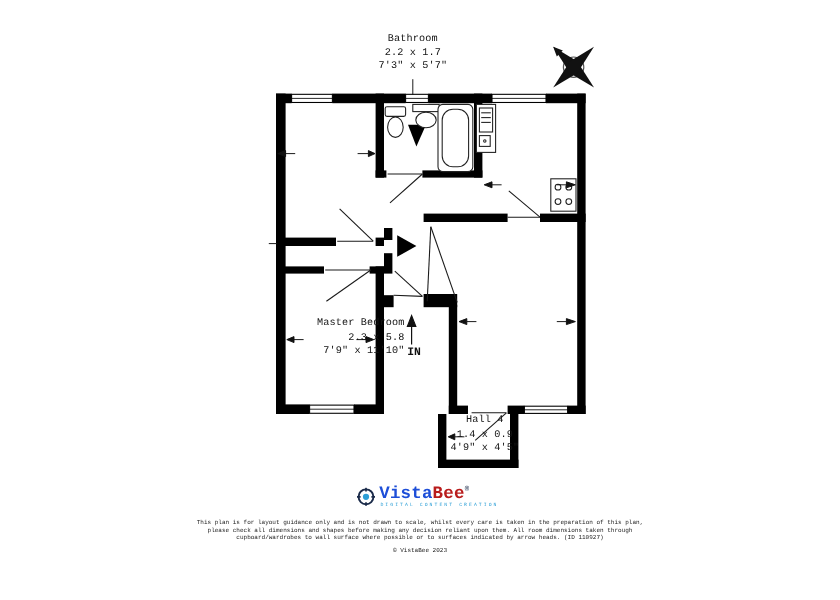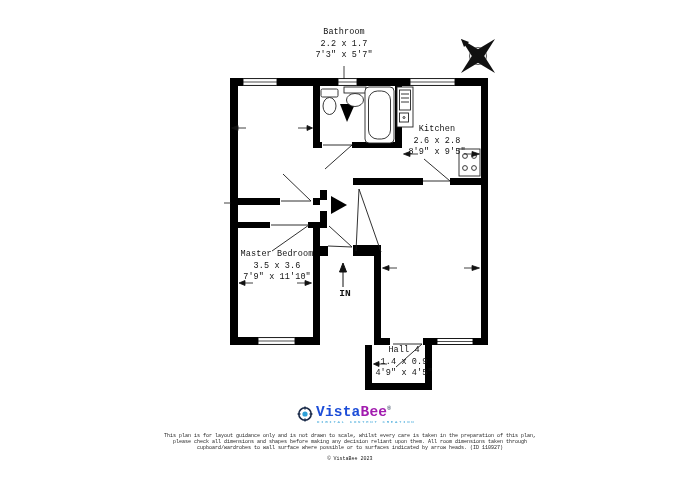--- a/index.html
+++ b/index.html
@@ -16,21 +16,21 @@
   .room-label .rdim{display:block;}
   #in-label{
     position:absolute;left:330px;top:288px;width:30px;text-align:center;
     font-weight:bold;font-size:9.5px;color:#111;
   }
   
   #logo{position:absolute;left:297px;top:404px;width:120px;height:30px;}
   #logo-icon{position:absolute;left:0;top:2px;}
   #logo-text{position:absolute;left:19px;top:0;font-size:14.5px;font-weight:bold;letter-spacing:0.2px;}
   .brand-vista{color:#1d4ed8;}
-  .brand-bee{color:#a21caf;}
+  .brand-bee{color:#b91c1c;}
   .brand-reg{font-size:6px;color:#1b2b4a;vertical-align:super;font-weight:normal;}
   #logo-tagline{
     position:absolute;left:20px;top:16px;font-size:4px;letter-spacing:1.7px;
     color:#2d9fd6;white-space:nowrap;
   }
   
   #footer{position:absolute;left:0;top:433px;width:700px;text-align:center;
     font-size:5px;line-height:6px;color:#222;}
   #footer .copyright{margin-top:5px;display:block;}
 </style>
@@ -218,31 +218,26 @@
     </g>
   </svg>
 
   <div class="room-label" style="left:294px;top:27px;width:100px;">
     <span class="rname">Bathroom</span>
     <span class="rdim">2.2 x 1.7</span>
     <span class="rdim">7'3" x 5'7"</span>
   </div>
 
 
-  <div class="room-label" style="left:387px;top:124px;width:100px;">
-    <span class="rname">Kitchen</span>
-    <span class="rdim">2.6 x 2.8</span>
-    <span class="rdim">8'9" x 9'5"</span>
-  </div>
-
-
-
-  <div class="room-label" style="left:217px;top:249px;width:120px;">
+
+
+
+  <div class="room-label" style="left:217px;top:264px;width:120px;text-align:right;">
     <span class="rname">Master Bedroom</span>
-    <span class="rdim">3.5 x 3.6</span>
+    <span class="rdim">2.3 x 5.8</span>
     <span class="rdim">7'9" x 11'10"</span>
   </div>
 
   <div class="room-label" style="left:360px;top:345px;width:88px;">
     <span class="rname">Hall 4</span>
     <span class="rdim">1.4 x 0.9</span>
     <span class="rdim">4'9" x 4'5"</span>
   </div>
 
   <div id="in-label">IN</div>

